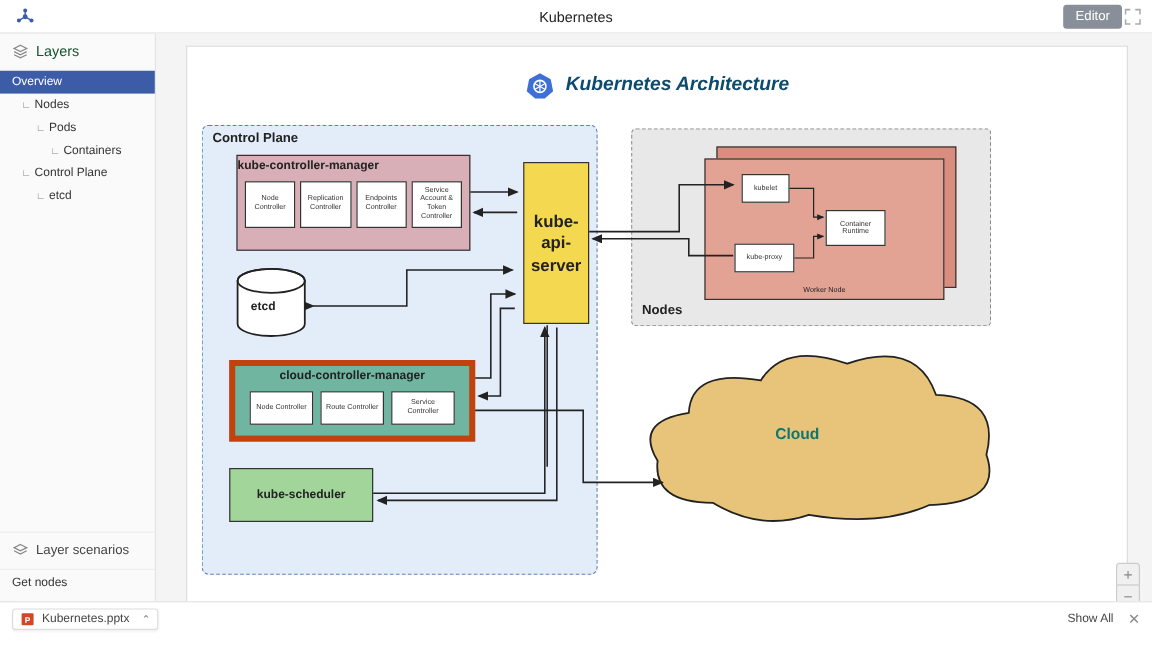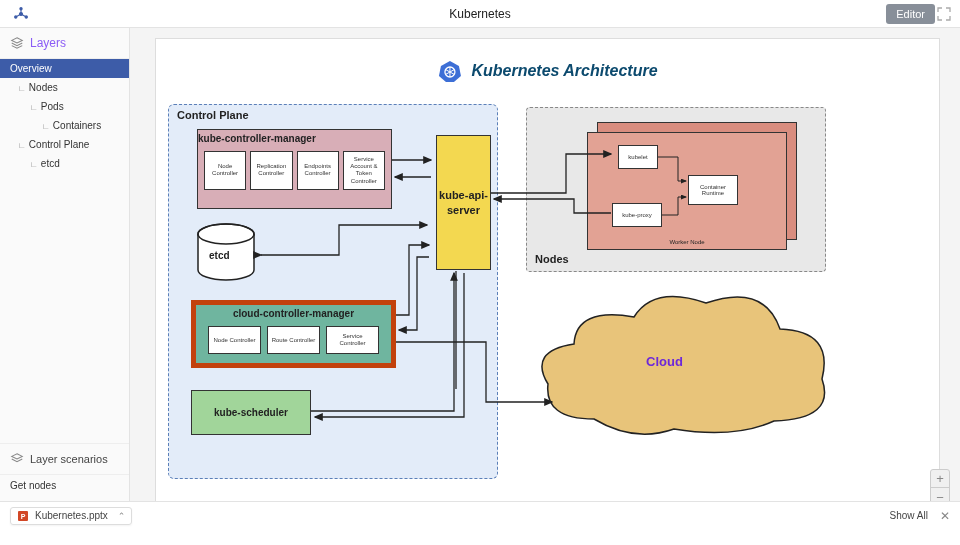--- a/index.html
+++ b/index.html
@@ -5,21 +5,21 @@
 *{box-sizing:border-box;margin:0;padding:0;font-family:-apple-system,BlinkMacSystemFont,"Segoe UI",Helvetica,Arial,sans-serif}
 body{width:960px;height:545px;overflow:hidden;background:#fff;position:relative;font-size:11px;color:#333}
 .topbar{height:28px;border-bottom:1px solid #e3e3e3;display:flex;align-items:center;padding:0 8px;position:relative}
 .logo{width:18px;height:18px;margin-left:4px}
 .doc-title{position:absolute;left:50%;transform:translateX(-50%);font-size:12px;color:#222}
 .topbar-right{margin-left:auto;display:flex;align-items:center;gap:1px}
 .editor-btn{background:#888f99;color:#fff;border:none;border-radius:3px;padding:4px 10px;font-size:11px;cursor:pointer}
 .fullscreen-icon{width:16px;height:16px;color:#999;cursor:pointer}
 .main{display:flex;height:489px}
 .sidebar{width:130px;border-right:1px solid #e3e3e3;display:flex;flex-direction:column;background:#fafafa}
-.side-header{display:flex;align-items:flex-start;gap:6px;padding:8px 10px;font-size:12px;color:#8b5cf6;border-bottom:1px solid #eee}
+.side-header{display:flex;align-items:flex-start;gap:6px;padding:8px 10px;font-size:12px;color:#14532d;border-bottom:1px solid #eee}
 .layers-icon{width:14px;height:14px;color:#888}
 .tree{flex:0 0 auto}
 .tree-item{padding:4px 10px;font-size:10px;color:#333;cursor:pointer;display:flex;align-items:center}
 .tree-item.active{background:#3d5ca8;color:#fff}
 .tree-item .indent1{padding-left:8px}
 .tree-item .indent2{padding-left:20px}
 .tree-item .indent3{padding-left:32px}
 .tree-caret{font-size:8px;color:#888;margin-right:3px}
 .side-section{margin-top:auto}
 .scenarios-header{display:flex;align-items:center;gap:6px;padding:8px 10px;font-size:11px;color:#444;border-top:1px solid #eee;border-bottom:1px solid #eee}
@@ -35,32 +35,32 @@
 .kcm-title{text-align:left;font-size:10px;font-weight:700;color:#222;padding:3px 0}
 .kcm-inner{display:flex;gap:4px;padding:4px 6px}
 .kcm-cell{flex:1;background:#fff;border:1px solid #333;font-size:6px;text-align:center;padding:4px 2px;display:flex;align-items:center;justify-content:center;line-height:1.2}
 .etcd-cyl{position:absolute;left:22px;top:115px;width:70px;height:70px}
 .etcd-label{position:absolute;left:40px;top:145px;font-size:10px;font-weight:700;color:#222}
 .ccm-box{position:absolute;left:22px;top:195px;width:205px;height:68px;background:#6fb59f;border:5px solid #c2410c}
 .ccm-title{text-align:center;font-size:10px;font-weight:700;color:#222;padding:3px 0}
 .ccm-inner{display:flex;gap:6px;padding:4px 12px}
 .ccm-cell{flex:1;background:#fff;border:1px solid #333;font-size:6px;text-align:center;padding:6px 2px;display:flex;align-items:center;justify-content:center;line-height:1.2}
 .sched-box{position:absolute;left:22px;top:285px;width:120px;height:45px;background:#a1d59a;border:1px solid #333;display:flex;align-items:center;justify-content:center;font-size:10px;font-weight:700;color:#222}
-.api-box{position:absolute;left:267px;top:30px;width:55px;height:135px;background:#f3d850;border:1px solid #333;display:flex;align-items:center;justify-content:center;font-size:11px;font-weight:700;color:#222;text-align:center;line-height:1.3}
+.api-box{position:absolute;left:267px;top:30px;width:55px;height:135px;background:#f3d850;border:1px solid #333;display:flex;align-items:center;justify-content:center;font-size:14px;font-weight:700;color:#222;text-align:center;line-height:1.3}
 .nodes-box{position:absolute;left:370px;top:68px;width:300px;height:165px;background:#e8e8e8;border:1.5px dashed #888;border-radius:4px}
 .nodes-label{position:absolute;left:8px;bottom:6px;font-size:11px;font-weight:700;color:#222}
 .worker-back{position:absolute;left:70px;top:14px;width:200px;height:118px;background:#d98d7f;border:1px solid #333}
 .worker-front{position:absolute;left:60px;top:24px;width:200px;height:118px;background:#e2a294;border:1px solid #333}
 .worker-label{position:absolute;left:50%;bottom:4px;transform:translateX(-50%);font-size:6px;color:#222}
 .wn-box{position:absolute;background:#fff;border:1px solid #333;font-size:6px;display:flex;align-items:center;justify-content:center;text-align:center;padding:2px}
 .kubelet{left:30px;top:12px;width:40px;height:24px}
 .kubeproxy{left:24px;top:70px;width:50px;height:24px}
 .runtime{left:100px;top:42px;width:50px;height:30px}
 .cloud{position:absolute;left:378px;top:250px;width:300px;height:170px}
-.cloud-label{position:absolute;left:490px;top:315px;font-size:13px;font-weight:700;color:#6d28d9}
+.cloud-label{position:absolute;left:490px;top:315px;font-size:13px;font-weight:700;color:#0f766e}
 .zoom-ctrl{position:absolute;right:10px;bottom:10px;width:20px;background:#f0f0f0;border:1px solid #ccc;border-radius:3px}
 .zoom-btn{height:18px;display:flex;align-items:center;justify-content:center;font-size:13px;color:#888;cursor:pointer;border-bottom:1px solid #ccc}
 .zoom-btn:last-child{border-bottom:none}
 .bottombar{position:absolute;bottom:16px;left:0;right:0;height:28px;border-top:1px solid #e3e3e3;background:#fff;display:flex;align-items:center;padding:0 10px;font-size:10px;color:#444}
 .dl-item{display:flex;align-items:center;gap:6px;padding:2px 6px;border:1px solid #ddd;border-radius:3px;box-shadow:0 1px 2px rgba(0,0,0,.05)}
 .ppt-icon{width:12px;height:12px}
 .bottom-right{margin-left:auto;display:flex;align-items:center;gap:12px}
 .show-all{cursor:pointer}
 .close-x{cursor:pointer;color:#888;font-size:12px}
 svg.arrow{position:absolute;overflow:visible;pointer-events:none}

